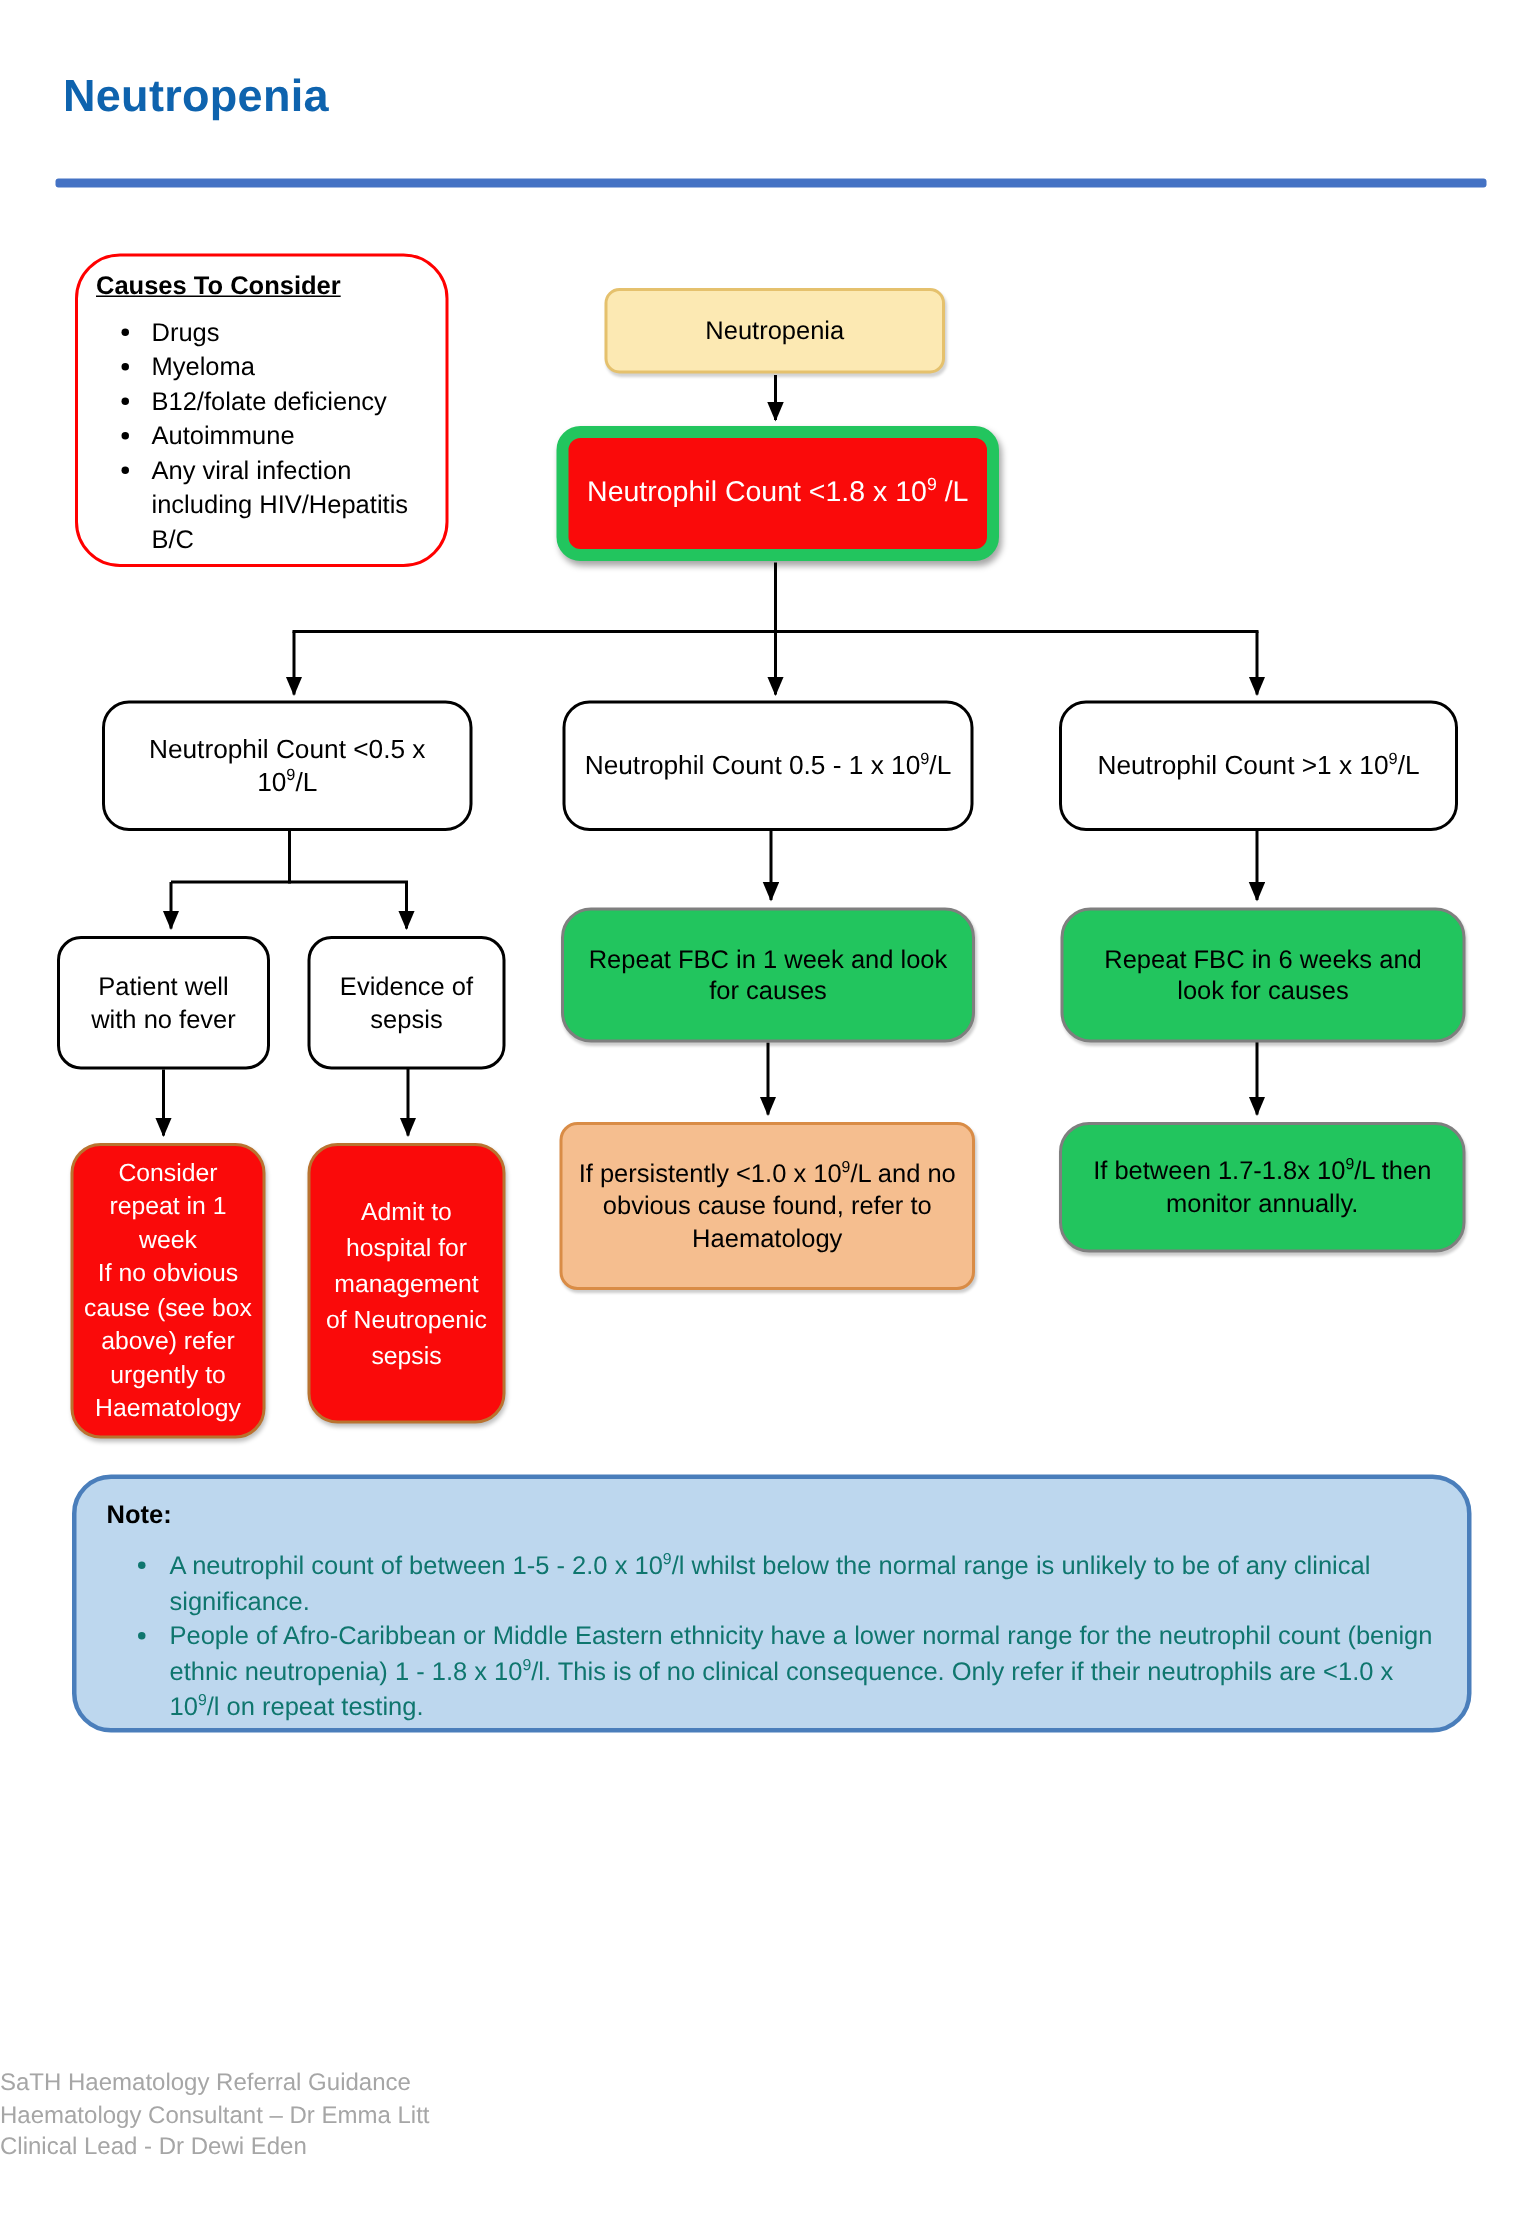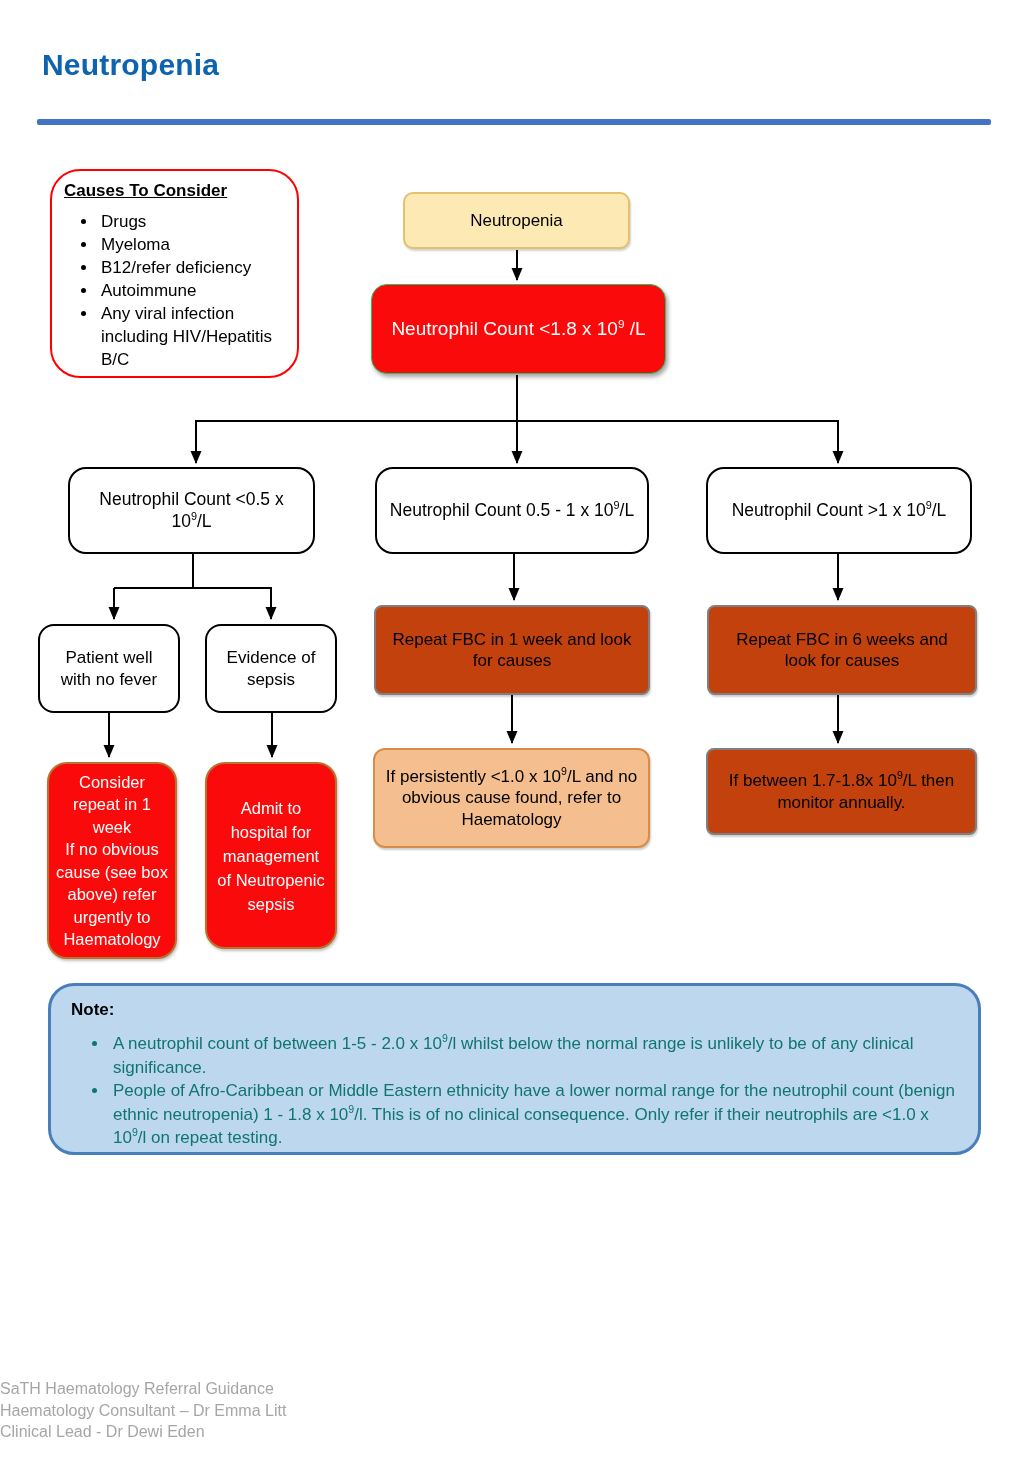--- a/index.html
+++ b/index.html
@@ -25,37 +25,37 @@
     position:absolute;left:50px;top:169px;width:249px;height:209px;box-sizing:border-box;
     border:2.5px solid #FF0000;border-radius:30px;background:#fff;padding:10px 12px 8px 12px;
   }
   .causes-heading{font-size:17px;font-weight:bold;text-decoration:underline;color:#000;}
   .causes ul{margin:9px 0 0;padding-left:34px;list-style:disc;}
   .causes li{font-size:17px;line-height:23px;color:#000;padding-left:3px;}
 
   
   .n-start{left:403px;top:192px;width:227px;height:57px;background:#FCE9B3;border:2px solid #E5C16D;
     border-radius:10px;font-size:17px;color:#000;box-shadow:1px 2px 2px rgba(0,0,0,.18);}
-  .n-root{left:371px;top:284px;width:295px;height:90px;background:#FA0A0A;border:1px solid #22c55e;
+  .n-root{left:371px;top:284px;width:295px;height:90px;background:#FA0A0A;border:8px solid #22c55e;
     border-radius:16px;font-size:19px;color:#fff;box-shadow:2px 3px 4px rgba(0,0,0,.35);}
   .n-low{left:68px;top:467px;width:247px;height:87px;}
   .n-mid{left:375px;top:467px;width:274px;height:87px;}
   .n-high{left:706px;top:467px;width:266px;height:87px;}
   .white-node{background:#fff;border:2px solid #000;border-radius:18px;font-size:17.5px;color:#000;}
   .n-well{left:38px;top:624px;width:142px;height:89px;border-radius:16px;font-size:17px;}
   .n-sepsis{left:205px;top:624px;width:132px;height:89px;border-radius:16px;font-size:17px;}
-  .green-node{background:#c2410c;border:2.5px solid #7F7F7F;border-radius:8px;font-size:17px;color:#000;
+  .green-node{background:#22c55e;border:2.5px solid #7F7F7F;border-radius:20px;font-size:17px;color:#000;
     box-shadow:1px 2px 2px rgba(0,0,0,.2);}
   .n-r1{left:374px;top:605px;width:276px;height:90px;}
   .n-r6{left:707px;top:605px;width:270px;height:90px;}
   .red-node{background:#FA0A0A;border:2.5px solid #B9732F;border-radius:20px;color:#fff;font-size:16.5px;
     line-height:22.5px;box-shadow:1px 2px 3px rgba(0,0,0,.25);}
   .n-consider{left:47px;top:762px;width:130px;height:197px;padding:4px 6px;}
   .n-admit{left:205px;top:762px;width:132px;height:187px;line-height:24px;}
-  .n-persist{left:373px;top:748px;width:277px;height:100px;background:#F5BE8F;border:2.5px solid #D98C46;
+  .n-persist{left:373px;top:748px;width:277px;height:112px;background:#F5BE8F;border:2.5px solid #D98C46;
     border-radius:12px;font-size:17px;color:#000;box-shadow:1px 2px 2px rgba(0,0,0,.2);}
   .n-monitor{left:706px;top:748px;width:271px;height:87px;}
 
   
   .note{
     position:absolute;left:48px;top:983px;width:933px;height:172px;box-sizing:border-box;
     background:#BDD7EE;border:3px solid #4A7EBB;border-radius:26px;padding:14px 20px;
   }
   .note-heading{font-size:17px;font-weight:bold;color:#000;}
   .note ul{margin:12px 0 0;padding-left:38px;list-style:disc;}
@@ -96,21 +96,21 @@
       <line x1="512" y1="695" x2="512" y2="743" marker-end="url(#ah)"></line>
       <line x1="838" y1="694" x2="838" y2="743" marker-end="url(#ah)"></line>
     </g>
   </svg>
 
   <div class="causes">
     <div class="causes-heading">Causes To Consider</div>
     <ul>
       <li>Drugs</li>
       <li>Myeloma</li>
-      <li>B12/refer deficiency</li>
+      <li>B12/folate deficiency</li>
       <li>Autoimmune</li>
       <li>Any viral infection including HIV/Hepatitis B/C</li>
     </ul>
   </div>
 
   <div class="node n-start">Neutropenia</div>
   <div class="node n-root">
       <span><span>Neutrophil Count &lt;1.8 x 10</span><sup>9</sup><span> /L</span></span>
     </div>
 

